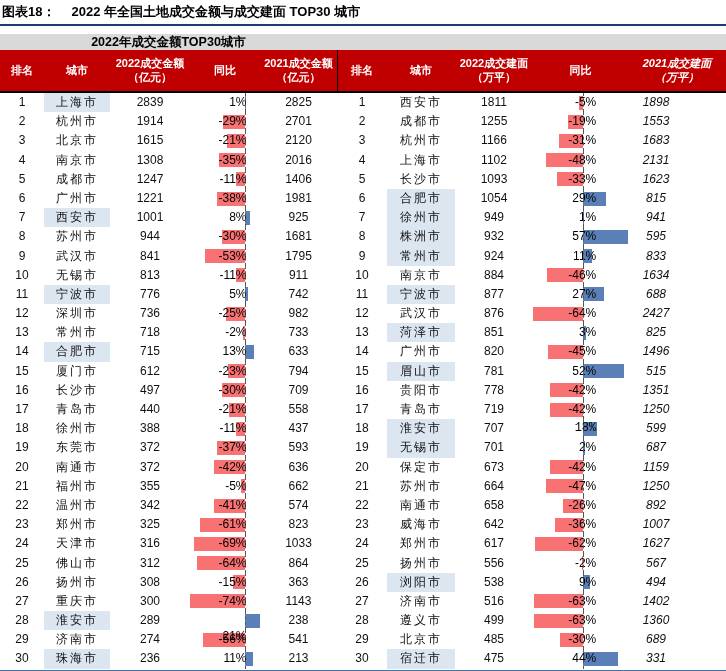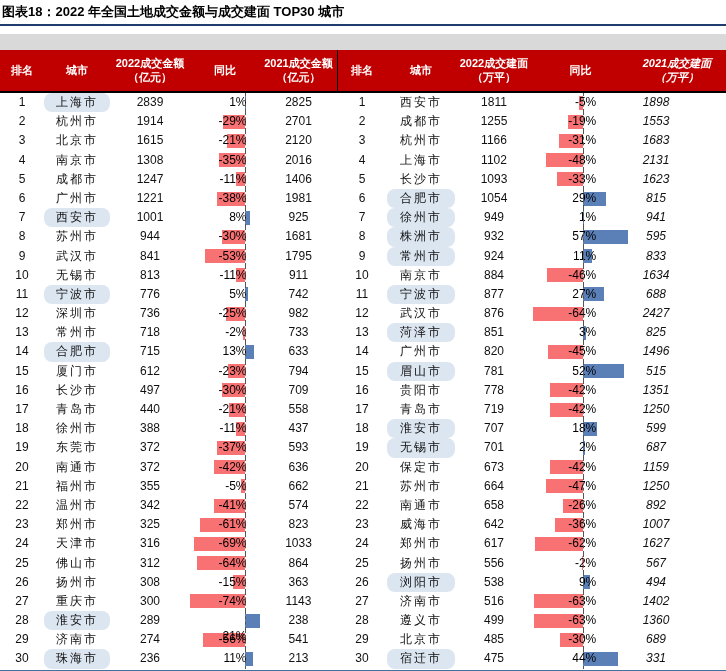--- a/index.html
+++ b/index.html
@@ -1,38 +1,38 @@
 <!DOCTYPE html>
 <html><head>
 <meta charset="utf-8">
 <style>
   html,body{margin:0;padding:0;background:#fff;}
   .fig{width:726px;height:671px;background:#fff;position:relative;overflow:hidden;
        font-family:"Liberation Sans",sans-serif;color:#111;}
   .title-row{padding:3px 2px 0 2px;font-size:13px;font-weight:bold;color:#000;white-space:nowrap;}
-  .title-tag{}
+  .title-tag{margin-right:16px;}
   .rule-top{height:2px;background:#1F3C6E;margin-top:3px;}
   .band{display:flex;background:#D9D9D9;height:16px;margin-top:8px;align-items:center;}
   .band .bt{font-weight:bold;font-size:12.5px;text-align:center;color:#000;}
   .bt.b0{width:337px;}
   .bt.b1{width:389px;}
   .hdr{display:flex;background:#C00000;color:#fff;font-weight:bold;font-size:11px;height:41px;
        text-align:center;position:relative;border-bottom:2px solid #000;}
   .hdr .hc{display:flex;flex-direction:column;justify-content:center;line-height:1.25;}
   .tsep{position:absolute;left:337px;top:0;bottom:0;width:1px;background:#000;}
   
   .w-rank0{width:44px;} .w-city0{width:66px;} .w-a0{width:80px;} .w-y0{width:70px;} .w-b0{width:77px;}
   
   .w-rank1{width:50px;} .w-city1{width:68px;} .w-a1{width:78px;} .w-y1{width:95px;}
   .w-b1{width:98px;box-sizing:border-box;padding-right:42px;font-style:italic;}
   .body-wrap{display:flex;}
   .half{display:flex;flex-direction:column;}
   .row{display:flex;height:19.2px;align-items:center;font-size:12px;}
   .cell{text-align:center;line-height:19.2px;height:19.2px;}
-  .city-cell{letter-spacing:2px;border-radius:8px;}
+  .city-cell{letter-spacing:2px;}
   .city-cell.hl{background:#DCE6F1;}
   .yoy-cell{position:relative;height:19.2px;}
   .yoy-axis{position:absolute;top:0;bottom:0;width:0;border-left:1px dashed #555;z-index:3;}
   .yoy-bar{position:absolute;top:2.6px;height:14px;z-index:1;}
   .yoy-bar.neg{background:#F87173;}
   .yoy-bar.pos{background:#5B80B8;}
   .yoy-pct{position:absolute;top:0;height:19.2px;line-height:19.2px;text-align:right;
            z-index:2;left:0;color:#000;}
   .rule-bottom{height:2px;background:#41719C;margin-top:1px;}
 </style>
@@ -41,20 +41,21 @@
 
 <div class="fig">
 
   <div class="title-row">
     <span class="title-tag">图表18：</span><span>2022 年全国土地成交金额与成交建面 TOP30 城市</span>
   </div>
 
   <div class="rule-top"></div>
 
   <div class="band">
+    <div class="bt b0">2022年成交金额TOP30城市</div>
   </div>
 
   <div class="hdr">
     <div class="hc w-rank0">排名</div>
     <div class="hc w-city0">城市</div>
     <div class="hc w-a0">
       <span>2022成交金额</span>
       <span>（亿元）</span>
     </div>
     <div class="hc w-y0">同比</div>
@@ -596,21 +597,21 @@
             <div class="yoy-axis" style="left: 50.2479px;"></div>
           </div>
           <div class="cell w-b1">1250</div>
         </div>
         <div class="row">
           <div class="cell w-rank1">18</div>
           <div class="cell w-city1 city-cell hl">淮安市</div>
           <div class="cell w-a1">707</div>
           <div class="yoy-cell w-y1">
             <div class="yoy-bar pos" style="left: 50.2479px; width: 14.1322px;"></div>
-            <div class="yoy-pct" style="width: 63.2479px;">18%</div>
+            <div class="yoy-pct" style="width: 63.2479px; font-family: Liberation Mono, monospace;">18%</div>
             <div class="yoy-axis" style="left: 50.2479px;"></div>
           </div>
           <div class="cell w-b1">599</div>
         </div>
         <div class="row">
           <div class="cell w-rank1">19</div>
           <div class="cell w-city1 city-cell hl">无锡市</div>
           <div class="cell w-a1">701</div>
           <div class="yoy-cell w-y1">
             <div class="yoy-bar pos" style="left: 50.2479px; width: 1.57025px;"></div>

